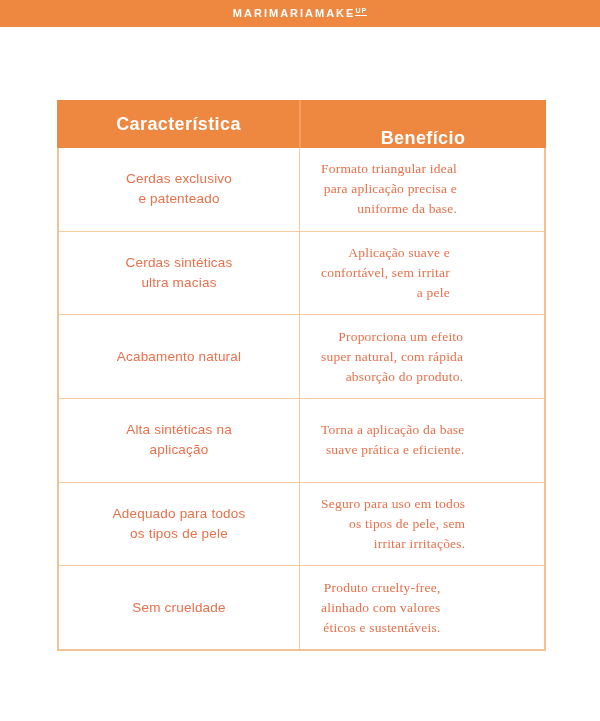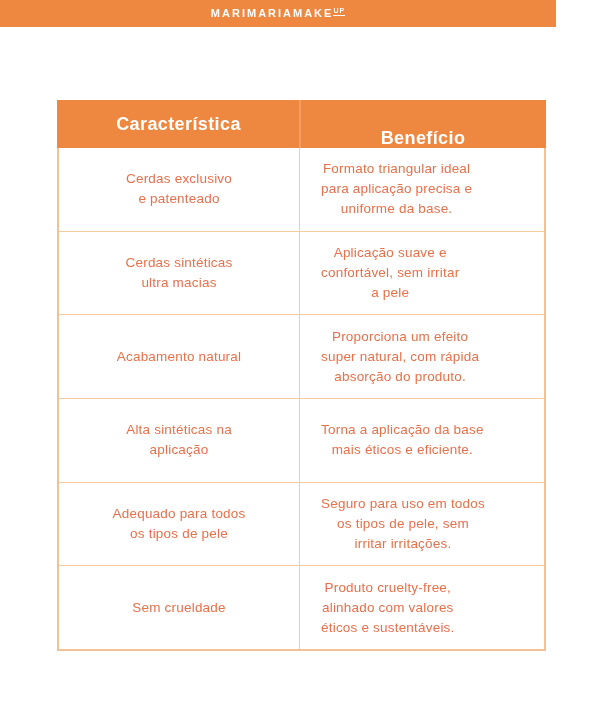--- a/index.html
+++ b/index.html
@@ -3,21 +3,21 @@
 <meta charset="utf-8">
 <style>
   * { margin: 0; padding: 0; box-sizing: border-box; }
   html, body {
     width: 600px; height: 721px;
     background: #ffffff;
     font-family: "Liberation Sans", sans-serif;
     overflow: hidden;
   }
   .brand-bar {
-    width: 556px; height: 27px;
+    width: 600px; height: 27px;
     background: #EE8740;
     display: flex; align-items: center; justify-content: center;
   }
   .brand-logo {
     color: #ffffff;
     font-size: 11px;
     font-weight: bold;
     letter-spacing: 2px;
     line-height: 1;
     display: flex; align-items: flex-start;
@@ -79,22 +79,23 @@
   .cell.feature {
     flex: 0 0 49.7%;
     justify-content: center;
     text-align: center;
     border-right: 1.5px solid #F5CBA2;
     padding: 6px 10px;
   }
   .cell.benefit {
     flex: 1 1 auto;
     justify-content: flex-start;
-    text-align: center;
+    text-align: right;
     padding: 6px 12px 6px 21px;
+    font-family: Liberation Serif, serif;
   }
 </style>
 </head>
 <body>
 
 <div class="brand-bar">
   <div class="brand-logo">
     <span>MARIMARIAMAKE</span>
     <span class="logo-sup">UP</span>
   </div>
@@ -124,21 +125,21 @@
     <div class="table-row">
       <div class="cell feature">Acabamento natural</div>
       <div class="cell benefit">Proporciona um efeito
 super natural, com rápida
 absorção do produto.</div>
     </div>
     <div class="table-row">
       <div class="cell feature">Alta sintéticas na
 aplicação</div>
       <div class="cell benefit">Torna a aplicação da base
-mais éticos e eficiente.</div>
+suave prática e eficiente.</div>
     </div>
     <div class="table-row">
       <div class="cell feature">Adequado para todos
 os tipos de pele</div>
       <div class="cell benefit">Seguro para uso em todos
 os tipos de pele, sem
 irritar irritações.</div>
     </div>
     <div class="table-row">
       <div class="cell feature">Sem crueldade</div>

